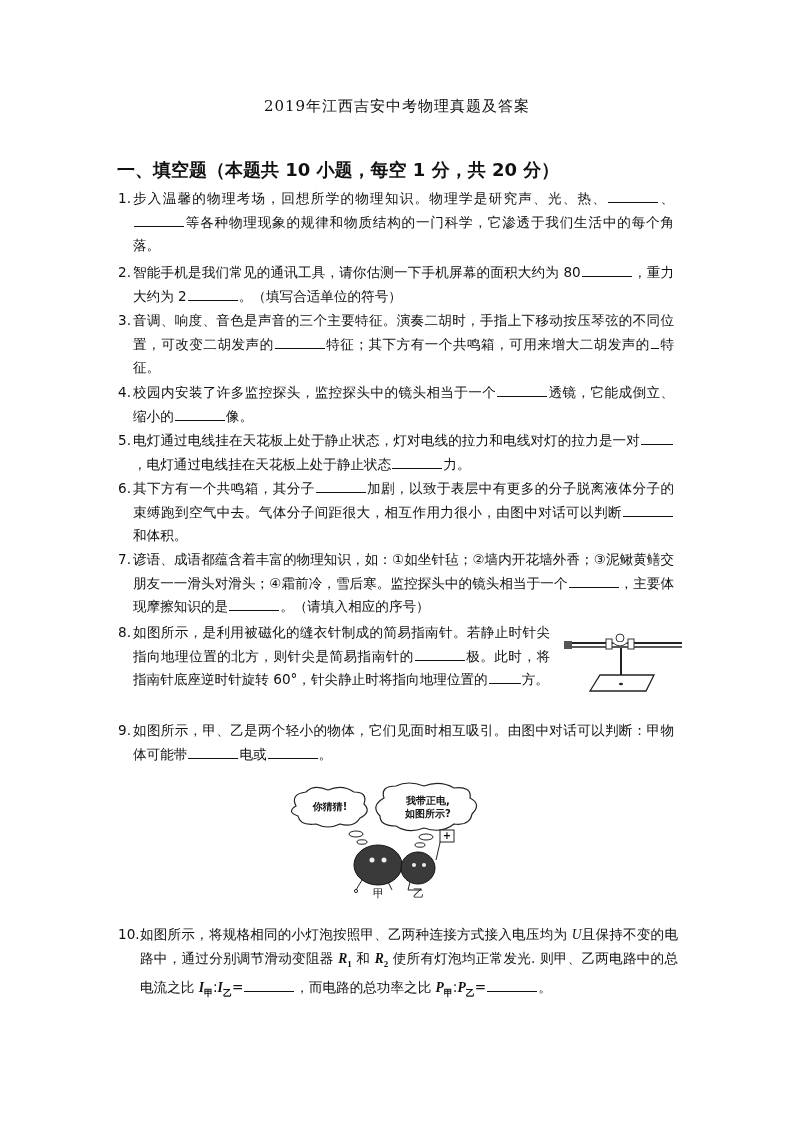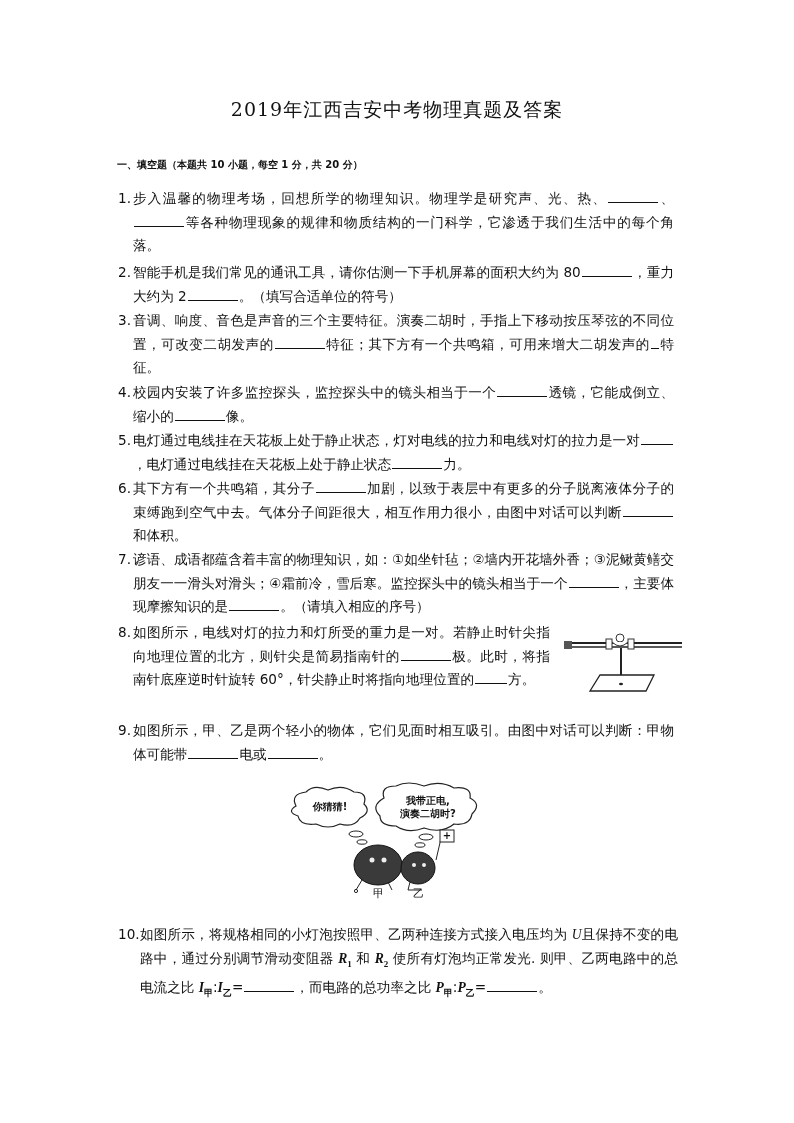--- a/index.html
+++ b/index.html
@@ -4,25 +4,25 @@
   <style>
     html, body { margin: 0; padding: 0; background: #ffffff; }
     body {
       width: 794px; height: 1123px; position: relative; overflow: hidden;
       font-family: "DejaVu Sans", "Liberation Sans", sans-serif;
       color: #111111;
     }
     .page-title {
       position: absolute; top: 97px; left: 0; width: 794px; text-align: center;
       font-family: "DejaVu Serif", "Liberation Serif", serif;
-      font-size: 19px; letter-spacing: 1px; font-weight: normal;
+      font-size: 15px; letter-spacing: 1px; font-weight: normal;
     }
     .section-heading {
       position: absolute; top: 158px; left: 117px;
-      font-size: 10px; font-weight: bold;
+      font-size: 18px; font-weight: bold;
     }
     .q {
       position: absolute; left: 118px; width: 556px;
       font-size: 13.6px; line-height: 23.6px;
     }
     .q .num { position: absolute; left: 0; top: 0; }
     .q .body { padding-left: 15px; text-align: justify; }
     .q10 .body { padding-left: 22px; }
     .blank {
       display: inline-block; border-bottom: 1px solid #111; height: 14px;
@@ -94,21 +94,21 @@
 <div class="q" style="top:548px">
   <span class="num">7.</span>
   <div class="body">
     <span>谚语、成语都蕴含着丰富的物理知识，如：①如坐针毡；②墙内开花墙外香；③泥鳅黄鳝交朋友一一滑头对滑头；④霜前冷，雪后寒。监控探头中的镜头相当于一个</span><span class="blank b-std"></span><span>，主要体现摩擦知识的是</span><span class="blank b-std"></span><span>。（请填入相应的序号）</span>
   </div>
 </div>
 
 <div class="q" style="top:621px; width:432px">
   <span class="num">8.</span>
   <div class="body">
-    <span>如图所示，电线对灯的拉力和灯所受的重力是一对。若静止时针尖指向地理位置的北方，则针尖是简易指南针的</span><span class="blank b-std"></span><span>极。此时，将指南针底座逆时针旋转 60°，针尖静止时将指向地理位置的</span><span class="blank b-short"></span><span>方。</span>
+    <span>如图所示，是利用被磁化的缝衣针制成的简易指南针。若静止时针尖指向地理位置的北方，则针尖是简易指南针的</span><span class="blank b-std"></span><span>极。此时，将指南针底座逆时针旋转 60°，针尖静止时将指向地理位置的</span><span class="blank b-short"></span><span>方。</span>
   </div>
 </div>
 
 <div class="fig-compass">
   <svg width="126" height="68" viewBox="0 0 126 68">
     <line x1="5" y1="15" x2="122" y2="15" stroke="#222" stroke-width="2"></line>
     <line x1="5" y1="19" x2="122" y2="19" stroke="#222" stroke-width="1.5"></line>
     <rect x="4" y="13" width="8" height="8" fill="#555"></rect>
     <rect x="46" y="11" width="6" height="10" fill="#fff" stroke="#333"></rect>
     <rect x="68" y="11" width="6" height="10" fill="#fff" stroke="#333"></rect>
@@ -143,21 +143,21 @@
     <circle cx="100" cy="78" r="2.5" fill="#eee"></circle>
     <circle cx="130" cy="83" r="2" fill="#eee"></circle>
     <circle cx="140" cy="83" r="2" fill="#eee"></circle>
     <path d="M78 98 L72 108" stroke="#222" fill="none"></path>
     <path d="M104 100 L108 108" stroke="#222" fill="none"></path>
     <path d="M126 100 L124 108 L138 108" stroke="#222" fill="none"></path>
     <circle cx="72" cy="109" r="1.6" fill="none" stroke="#222"></circle>
   </svg>
   <div class="bubble-text" style="left:14px;top:18px;width:64px">你猜猜!</div>
   <div class="bubble-text" style="left:102px;top:12px;width:84px">我带正电,</div>
-  <div class="bubble-text" style="left:102px;top:25px;width:84px">演奏二胡时?</div>
+  <div class="bubble-text" style="left:102px;top:25px;width:84px">如图所示?</div>
   <div class="bubble-text" style="left:156px;top:47px;width:14px">+</div>
   <div class="fig-label" style="left:89px;top:104px">甲</div>
   <div class="fig-label" style="left:129px;top:104px">乙</div>
 </div>
 
 <div class="q q10" style="top:923px; width:560px">
   <span class="num">10.</span>
   <div class="body">
     <span>如图所示，将规格相同的小灯泡按照甲、乙两种连接方式接入电压均为 </span><span class="ital">U</span><span>且保持不变的电路中，通过分别调节滑动变阻器 </span><span class="sym">R</span><span class="sym"><sub>1</sub></span><span> 和 </span><span class="sym">R</span><span class="sym"><sub>2</sub></span><span> 使所有灯泡均正常发光. 则甲、乙两电路中的总电流之比 </span><span class="sym">I</span><span class="sym"><sub>甲</sub></span><span>:</span><span class="sym">I</span><span class="sym"><sub>乙</sub></span><span>=</span><span class="blank b-std"></span><span>，而电路的总功率之比 </span><span class="sym">P</span><span class="sym"><sub>甲</sub></span><span>:</span><span class="sym">P</span><span class="sym"><sub>乙</sub></span><span>=</span><span class="blank b-std"></span><span>。</span>
   </div>

